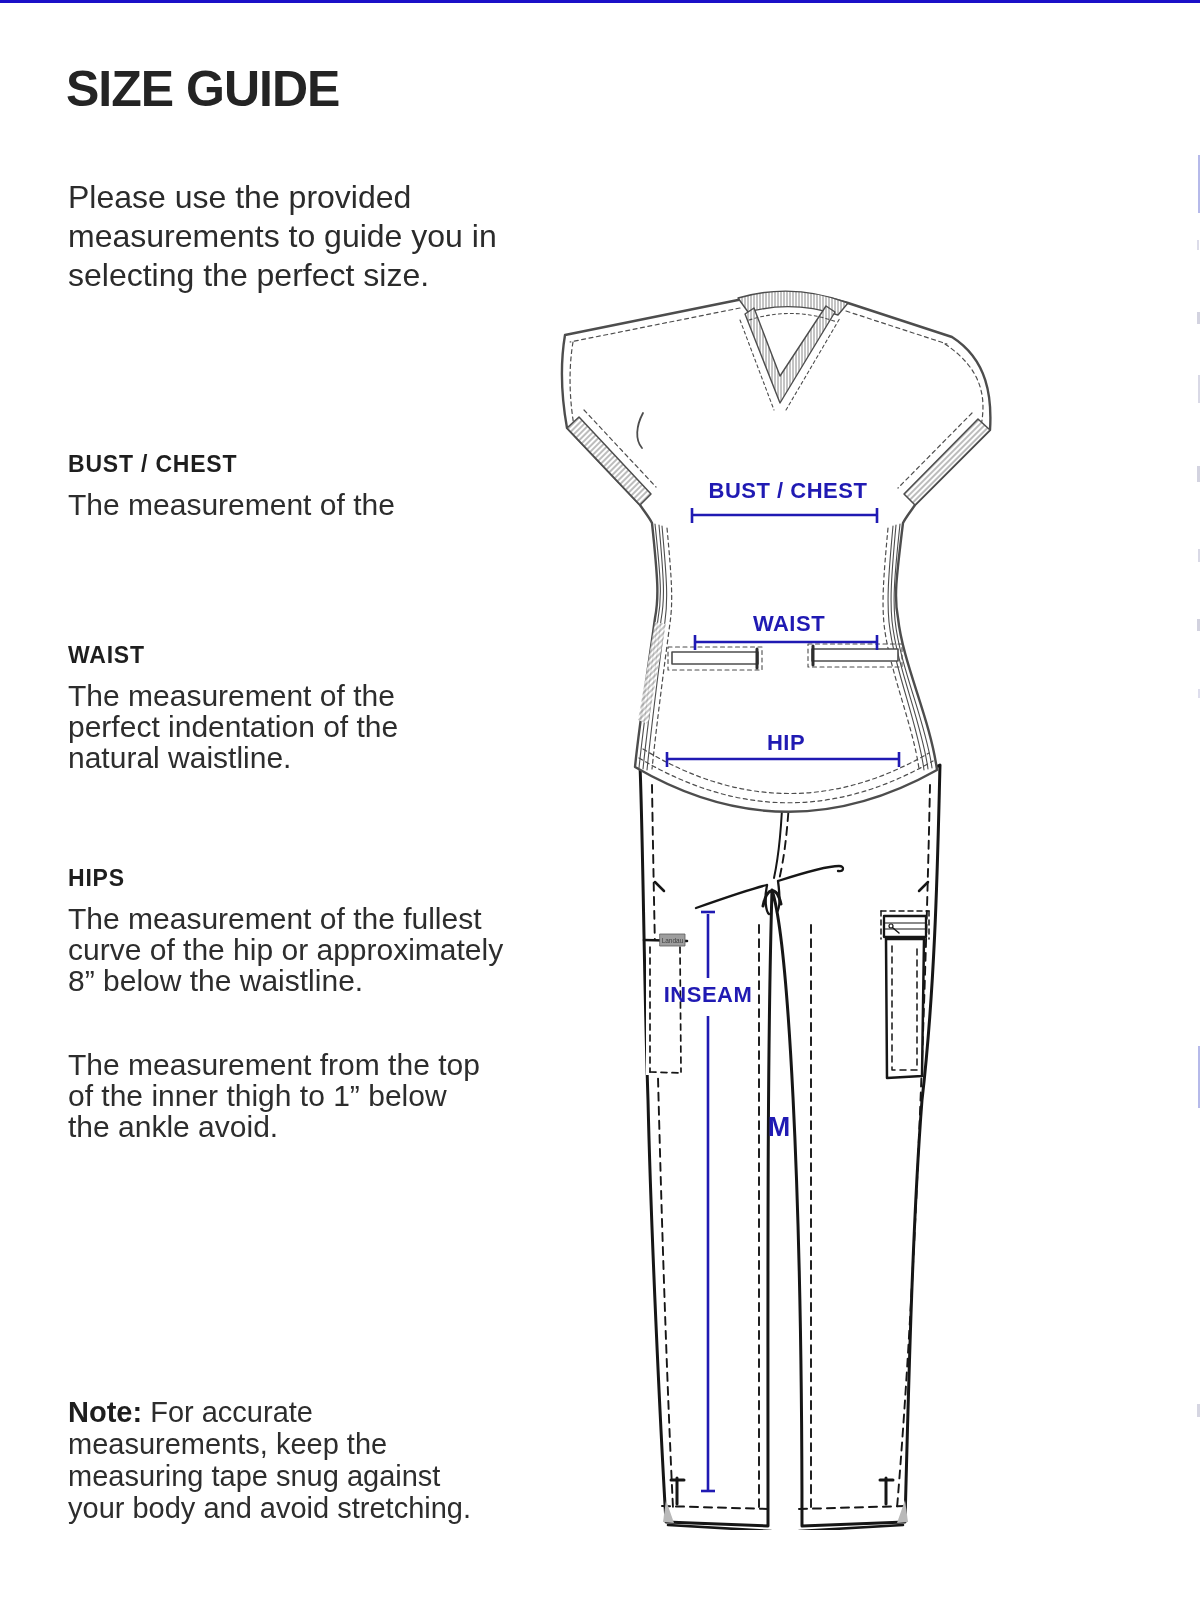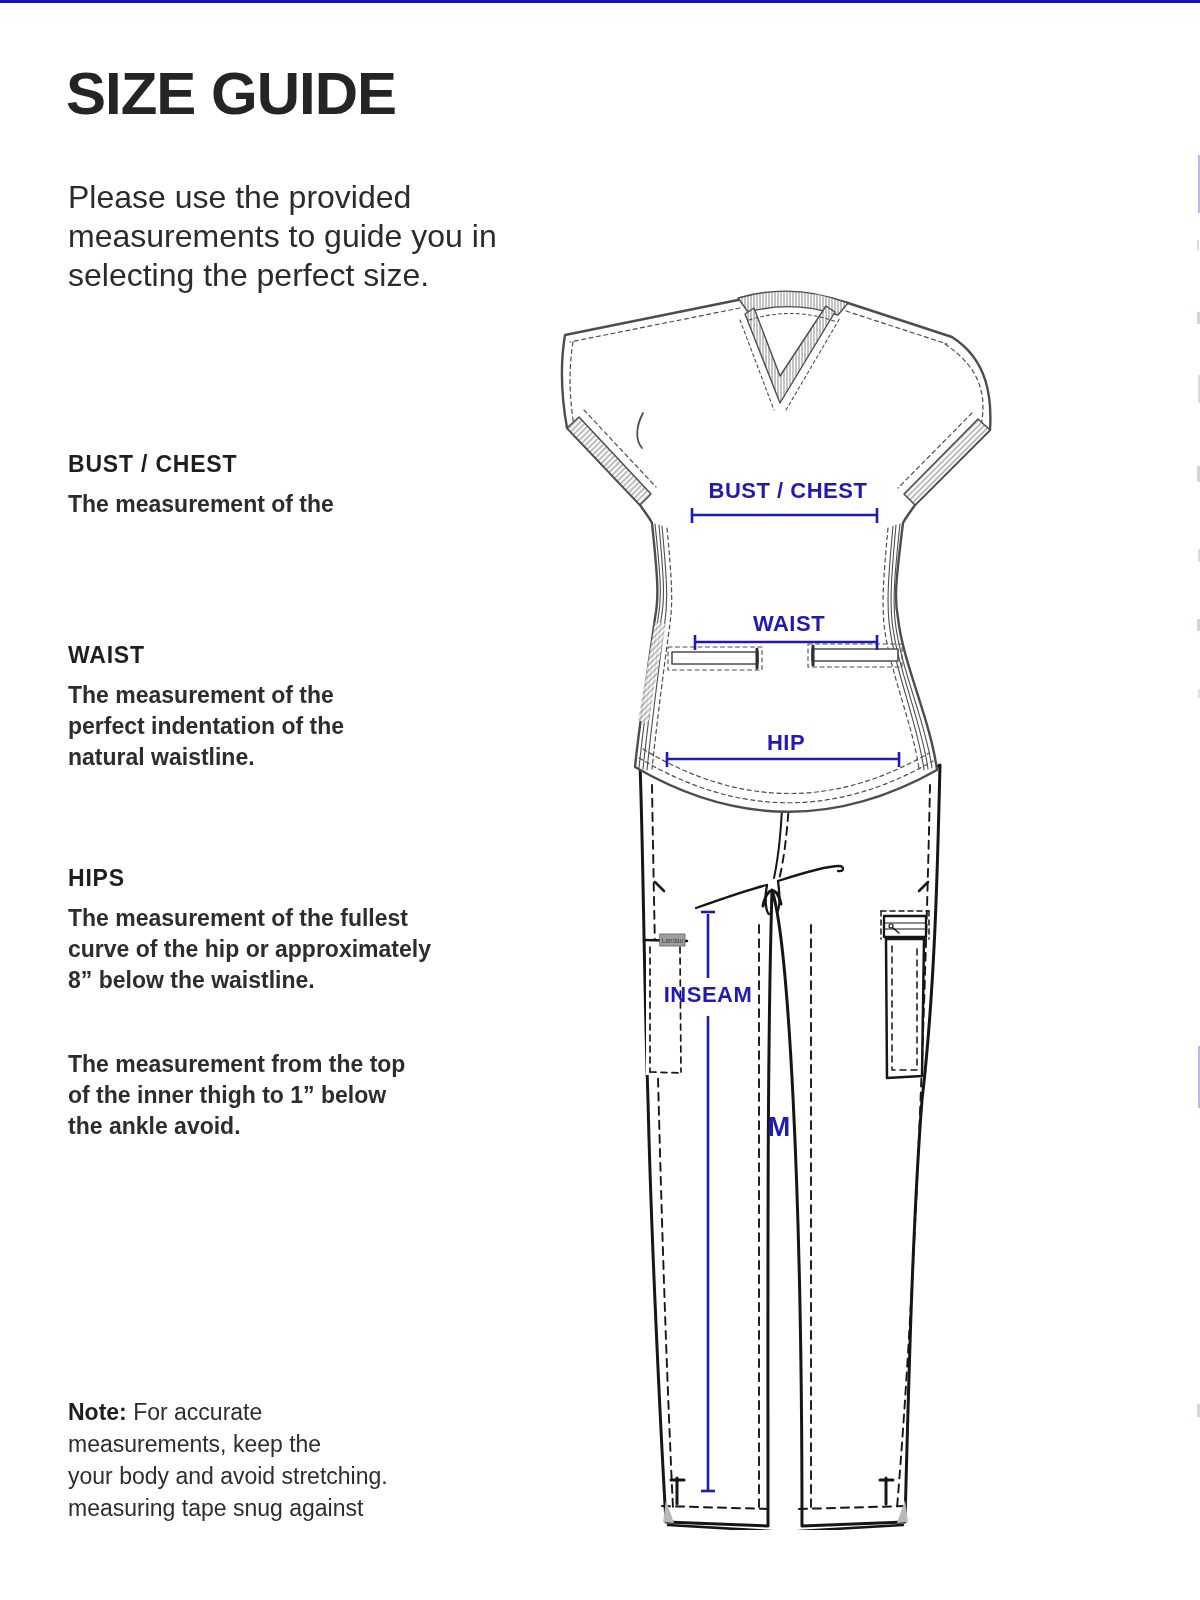--- a/index.html
+++ b/index.html
@@ -1,28 +1,28 @@
 <!DOCTYPE html>
 <html><head>
 <meta charset="utf-8">
 <style>
   html,body{margin:0;padding:0;background:#ffffff;}
   #page{position:relative;width:1200px;height:1600px;background:#ffffff;overflow:hidden;
         font-family:"Liberation Sans", sans-serif;color:#2d2d2d;}
   #top-border{position:absolute;left:0;top:0;width:1200px;height:3px;background:#1b10c8;}
-  .title{position:absolute;left:66px;top:64px;font-size:60px;font-weight:bold;letter-spacing:-1px;color:#242424;line-height:1;}
+  .title{position:absolute;left:66px;top:64px;font-size:50px;font-weight:bold;letter-spacing:-1px;color:#242424;line-height:1;}
   .intro{position:absolute;left:68px;top:178px;font-size:32px;line-height:39px;color:#2b2b2b;}
   .section{position:absolute;left:68px;}
   .section h3{margin:0;font-size:23px;font-weight:bold;letter-spacing:.8px;color:#1e1e1e;line-height:28px;}
-  .section .body{margin-top:11px;font-size:23px;line-height:31px;color:#2d2d2d;font-weight:bold;}
+  .section .body{margin-top:11px;font-size:30px;line-height:31px;color:#2d2d2d;}
   #sec-bust{top:450px;}
   #sec-waist{top:641px;}
   #sec-hips{top:830px;margin-top:34px;}
   #sec-inseam{top:1038px;}
-  .note{position:absolute;left:68px;top:1396px;font-size:23px;line-height:32px;color:#2d2d2d;}
+  .note{position:absolute;left:68px;top:1396px;font-size:29px;line-height:32px;color:#2d2d2d;}
   .note b{color:#1e1e1e;}
   #diagram{position:absolute;left:540px;top:280px;width:460px;height:1250px;}
   svg text{font-family:"Liberation Sans", sans-serif;}
   .blue-label{font-weight:bold;font-size:22px;letter-spacing:.5px;fill:#201ab3;}
   .size-letter{font-weight:bold;font-size:27px;fill:#201ab3;}
   .tag-text{font-size:6.5px;fill:#3d3d3d;}
   .edge-sliver{position:absolute;}
 </style>
 </head>
 <body>
@@ -67,22 +67,22 @@
     <div class="body">
       <div>The measurement from the top</div>
       <div>of the inner thigh to 1” below</div>
       <div>the ankle avoid.</div>
     </div>
   </div>
 
   <div class="note">
     <div><b>Note:</b><span> For accurate</span></div>
     <div>measurements, keep the</div>
+    <div>measuring tape snug against</div>
     <div>your body and avoid stretching.</div>
-    <div>measuring tape snug against</div>
   </div>
 
   <svg id="diagram" viewBox="0 0 460 1250" xmlns="http://www.w3.org/2000/svg">
     <defs>
       <pattern id="ribV" width="3" height="6" patternUnits="userSpaceOnUse">
         <rect width="3" height="6" fill="#ffffff"></rect>
         <line x1="1" y1="0" x2="1" y2="6" stroke="#7a7a7a" stroke-width="0.9"></line>
       </pattern>
       <pattern id="ribD" width="4" height="4" patternUnits="userSpaceOnUse" patternTransform="rotate(45)">
         <rect width="4" height="4" fill="#ffffff"></rect>

